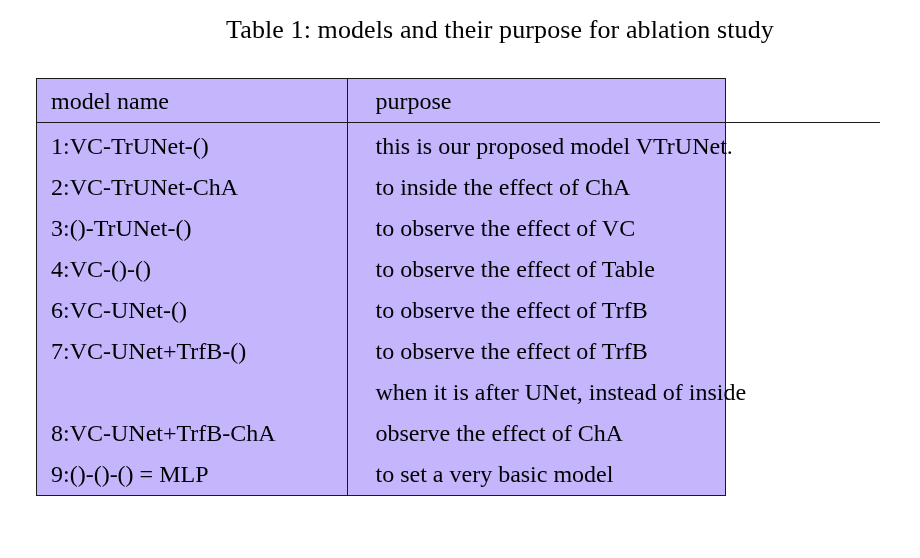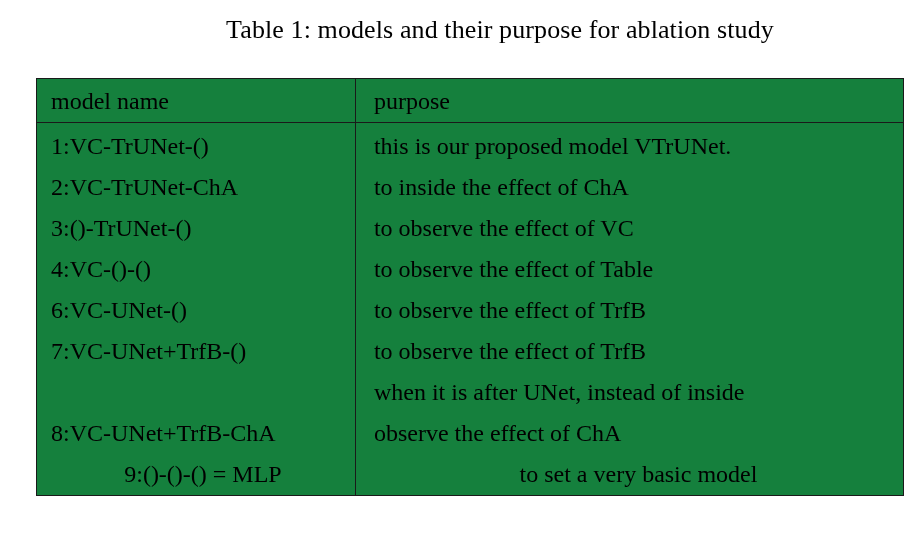--- a/index.html
+++ b/index.html
@@ -29,24 +29,24 @@
     font-size: 26px;
     line-height: 32px;
     letter-spacing: 0.1px;
     white-space: nowrap;
     margin-left: 40px;
   }
   .table-wrap {
     position: absolute;
     left: 36px;
     top: 78px;
-    width: 868px;
+    width: 690px;
     border: 1.6px solid #1a1a1a;
     box-sizing: border-box;
-    background: #15803d;
+    background: #c4b5fd;
   }
   table.ablation {
     border-collapse: collapse;
     width: 100%;
     table-layout: fixed;
   }
   table.ablation col.c-model { width: 310px; }
   table.ablation col.c-purpose { width: 533px; }
 
   table.ablation th,
@@ -61,32 +61,31 @@
     white-space: nowrap;
     overflow: hidden;
   }
   table.ablation th.col-model,
   table.ablation td.col-model {
     padding-left: 14px;
     border-right: 1.6px solid #1a1a1a;
   }
   table.ablation th.col-purpose,
   table.ablation td.col-purpose {
-    padding-left: 18px;
+    padding-left: 28px;
   }
   table.ablation thead th {
     height: 43px;
     border-bottom: 1.6px solid #1a1a1a;
   }
   table.ablation tbody tr:first-child td {
     padding-top: 2px;
   }
   table.ablation tbody tr:last-child td {
     padding-bottom: 1px;
-    text-align: center;
   }
   .blank-cell { color: transparent; }
 </style>
 </head>
 <body>
 
 <div class="page">
 
   <div class="caption">Table 1: models and their purpose for ablation study</div>
 

